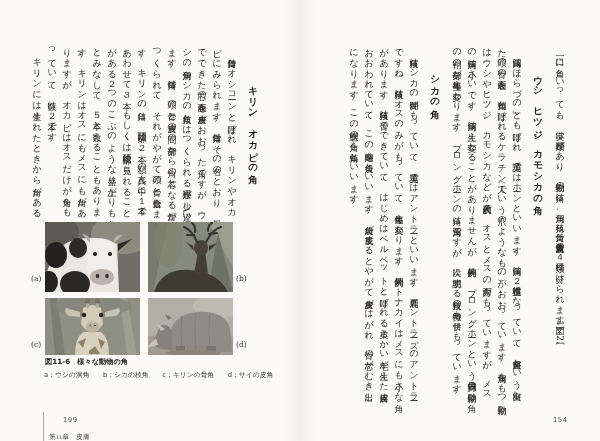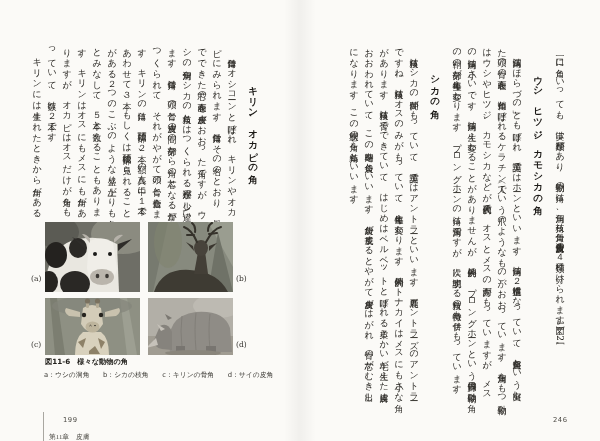--- a/index.html
+++ b/index.html
@@ -86,21 +86,21 @@
 <div class="gutter"></div>
 
 <div>
   <div class="vtext rp">
     <p>　一口に角といっても、実は種類があり、動物の角は、洞角、枝角、骨角、表皮角（皮角）の４種類に分けられます［図11-2］。</p>
     <h2 class="sec">ウシ、ヒツジ、カモシカの角</h2>
     <p>　洞角は「ほらづの」とも呼ばれ、英語ではホーンといいます。洞角は２重構造になっていて、角突起という突出した頭の骨の表面を、角鞘と呼ばれるケラチン（人でいう爪のようなもの）がおおっています。洞角をもつ動物はウシやヒツジ、カモシカなどが代表的で、オスとメスの両方がもっていますが、メスの洞角は小さいです。洞角は生え変わることがありませんが、例外的に、プロングホーンという偶蹄目の動物は角の鞘の部分が毎年生え変わります。プロングホーンの角は洞角ですが、次に説明する枝角の特徴も併せもっています。</p>
     <h2 class="sec">シカの角</h2>
     <p>　枝角はシカの仲間がもっていて、英語ではアントラーといいます。鹿島アントラーズのアントラーですね。枝角はオスのみがもっていて、毎年生え変わります。例外的にトナカイはメスにも小さな角があります。枝角は骨でできていて、はじめはベルベットと呼ばれる柔らかい毛が生えた皮膚におおわれていて、この時期を袋角といいます。袋角が成長するとやがて皮膚がはがれ、骨の芯がむき出しになります。この状態の角を結角といいます。</p>
   </div>
-  <div class="pagenum pn-right">246</div>
+  <div class="pagenum pn-right">154</div>
 </div>
 
 <div>
   <div class="vtext lp">
     <h2 class="sec">キリン、オカピの角</h2>
     <p>　骨角はオシコーンと呼ばれ、キリンやオカピにみられます。骨角はその名のとおり、骨でできた芯の表面を皮膚がおおった角ですが、ウシの洞角やシカの枝角とはつくられる過程が少し違います。骨角は、頭の骨と皮膚の間の部分から角の芯となる骨がつくられて、それがやがて頭の骨と癒合します。キリンの角は、頭頂部に２本、額の真ん中に１本であわせて３本、もしくは後頭部に見られることがある２つのこぶのような盛り上がりも角とみなして、５本と数えることもあります。キリンはオスにもメスにも角がありますが、オカピはオスだけが角をもっていて、数は２本です。</p>
     <p>　キリンには生まれたときから角がある</p>
   </div>
 
   <div class="photo ph-cow">

